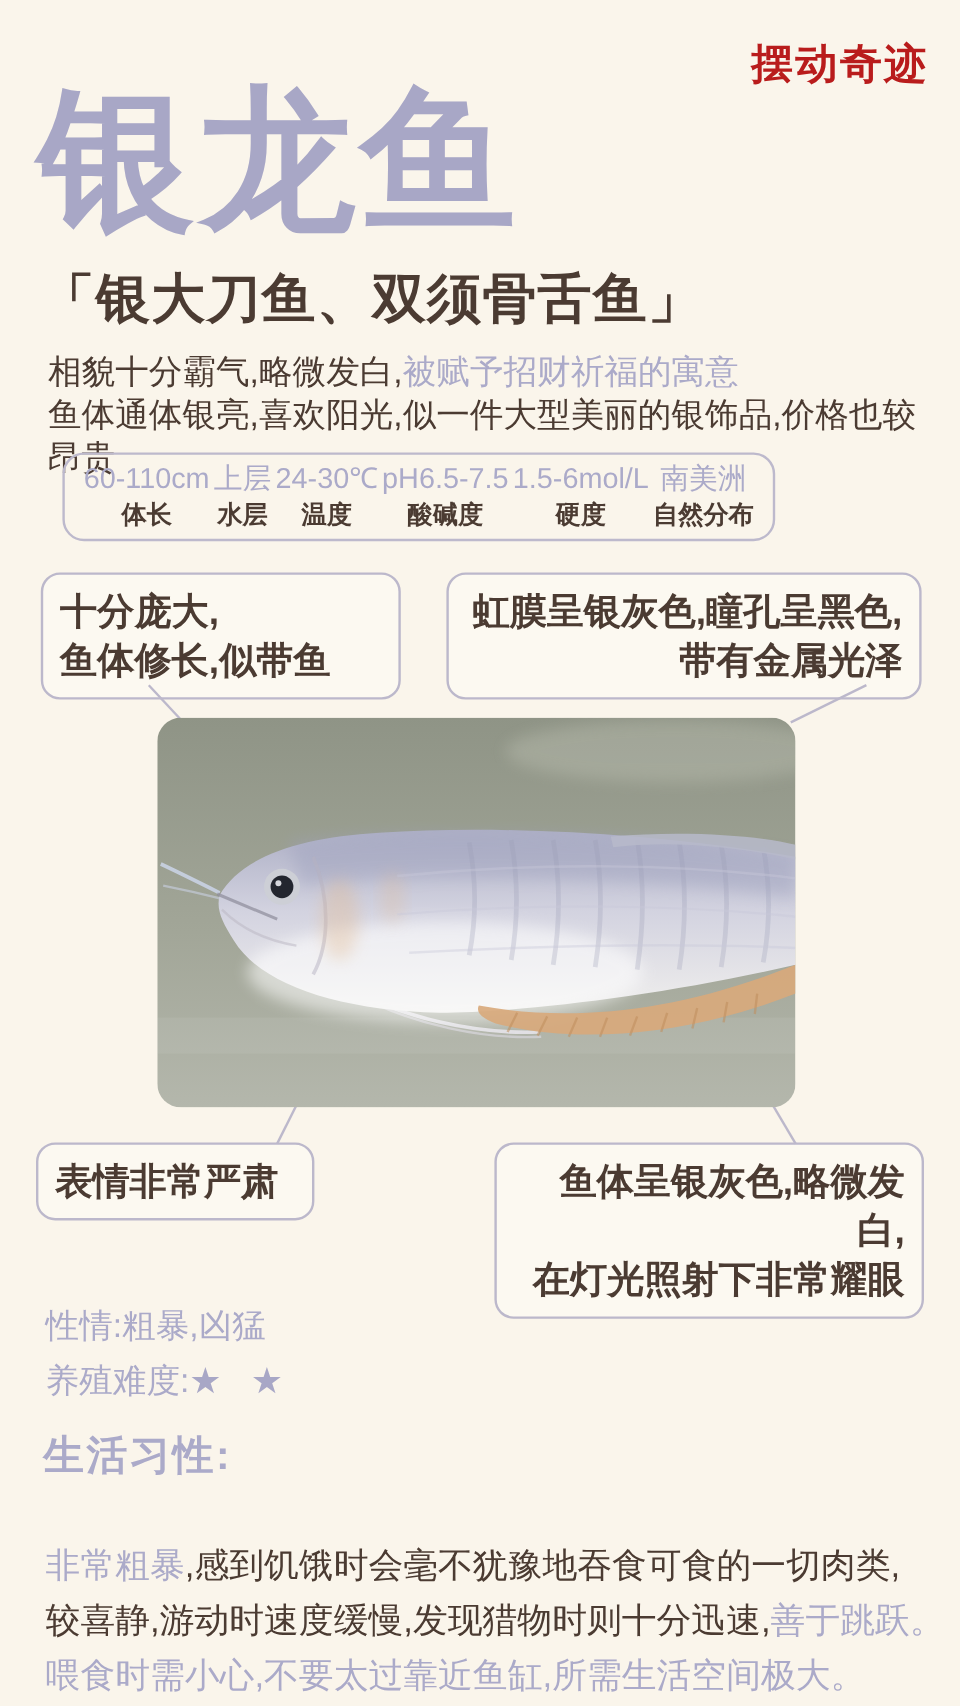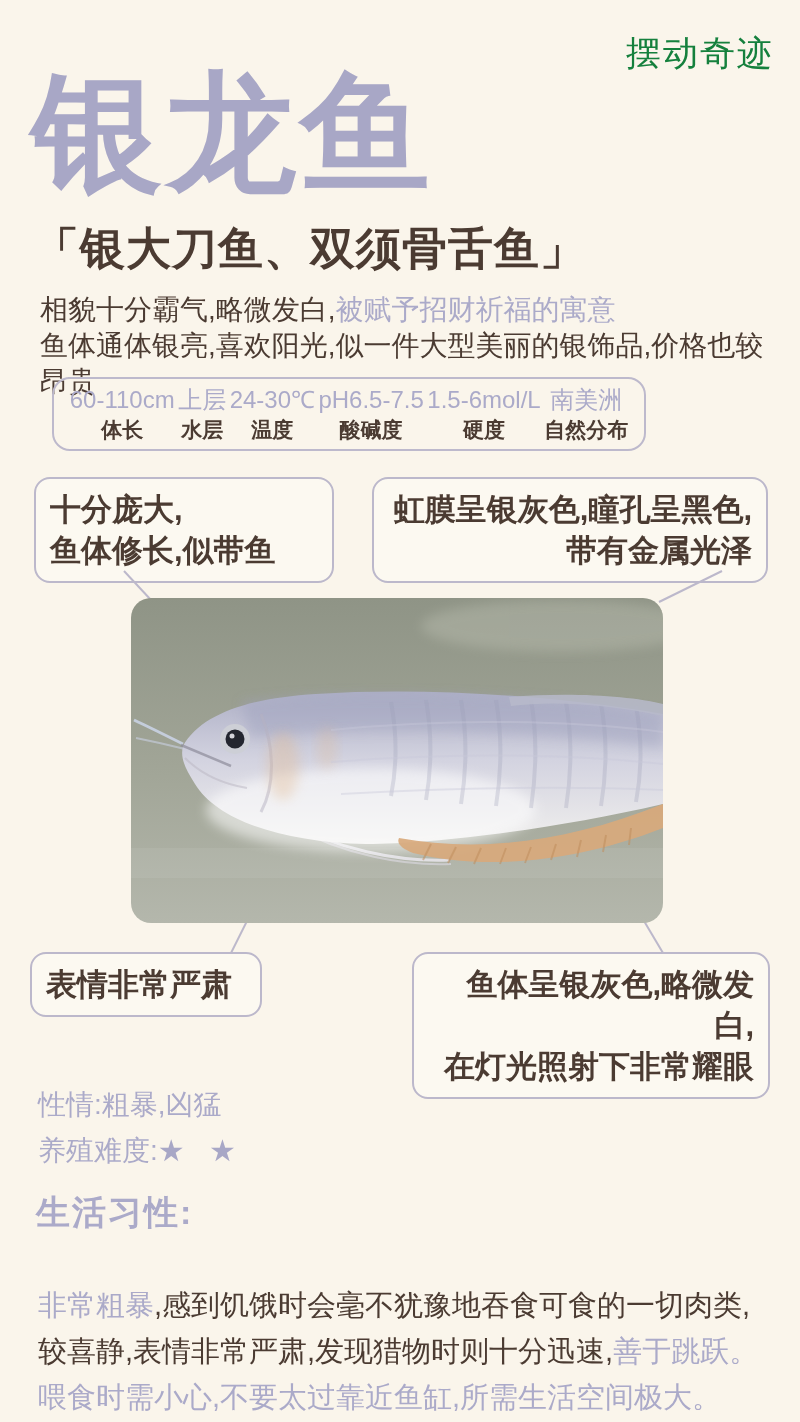--- a/index.html
+++ b/index.html
@@ -8,21 +8,21 @@
     position:relative;
     width:800px; height:1422px;
     margin:0 auto;
     background:#FAF5EB;
     font-family:"Liberation Sans", sans-serif;
     overflow:hidden;
     color:#4B3B32;
   }
   .brand {
     position:absolute; top:30px; right:26px;
-    font-size:35px; font-weight:400; color:#15803d;
+    font-size:35px; font-weight:700; color:#b91c1c;
     letter-spacing:2px;
     margin-left:38px;
   }
   .main-title {
     position:absolute; top:62px; left:32px;
     font-size:130px; line-height:1.1; font-weight:900;
     color:#A8A7C6; letter-spacing:4px;
   }
   .subtitle {
     position:absolute; top:219px; left:34px;
@@ -223,17 +223,17 @@
 
   <div class="traits">
     <div>性情:粗暴,凶猛</div>
     <div><span>养殖难度:</span><span class="stars">★ ★</span></div>
   </div>
 
   <div class="habits-title">生活习性:</div>
 
   <div class="habits-text">
     <div><span class="accent">非常粗暴</span><span>,感到饥饿时会毫不犹豫地吞食可食的一切肉类,</span></div>
-    <div><span>较喜静,表情非常严肃,发现猎物时则十分迅速,</span><span class="accent">善于跳跃。</span></div>
+    <div><span>较喜静,游动时速度缓慢,发现猎物时则十分迅速,</span><span class="accent">善于跳跃。</span></div>
     <div><span class="accent">喂食时需小心,不要太过靠近鱼缸,所需生活空间极大。</span></div>
   </div>
 
 </div>
 
 </body></html>

